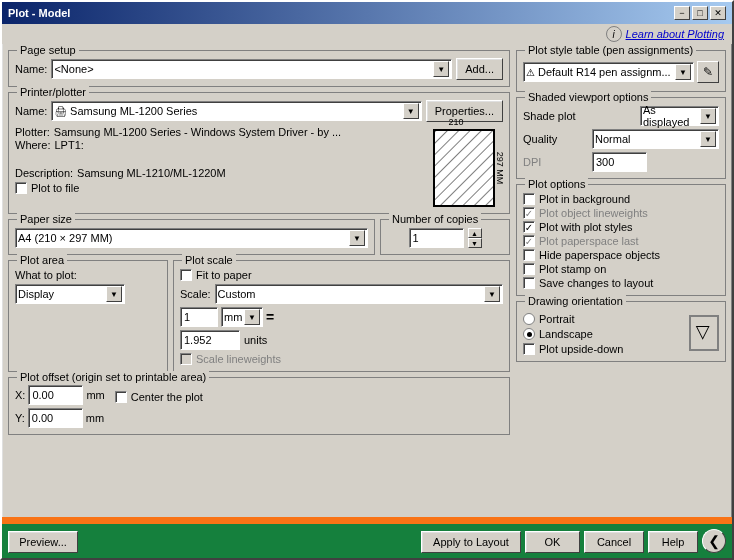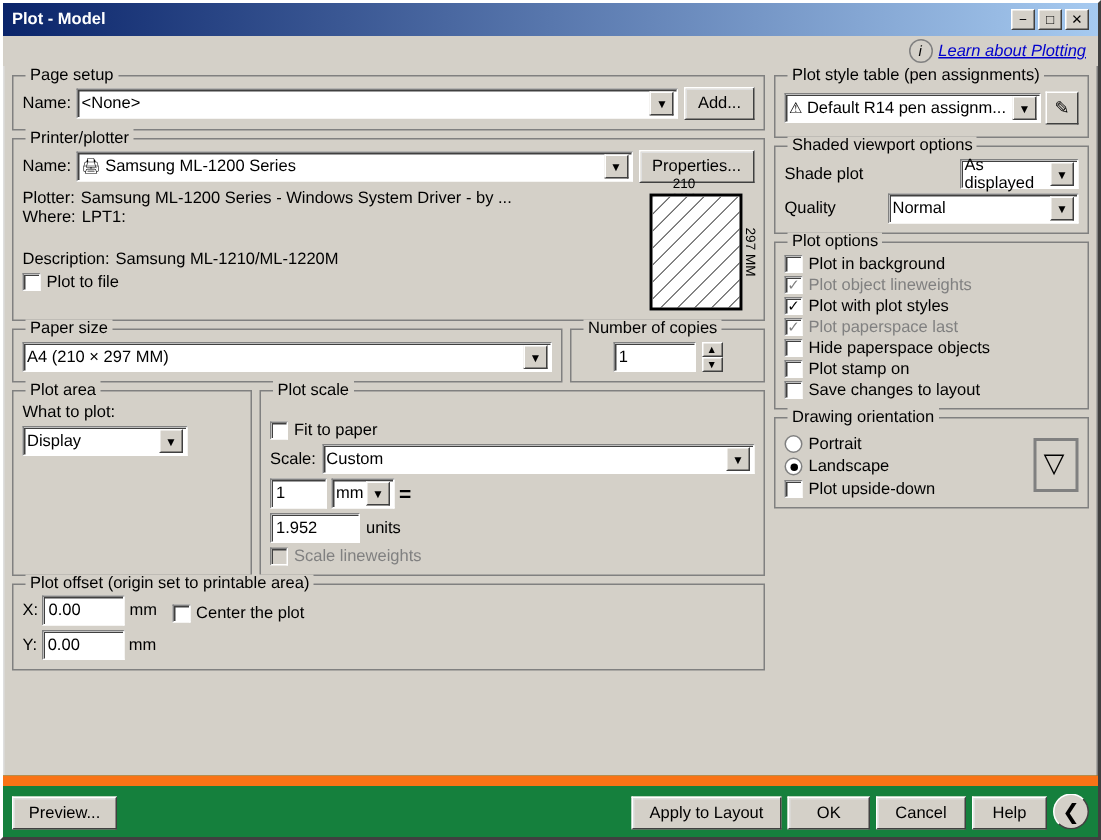--- a/index.html
+++ b/index.html
@@ -407,21 +407,21 @@
           <div class="row">
             <div class="dropdown" style="width:110px;">
               <span>Display</span>
               <div class="dropdown-arrow">▼</div>
             </div>
           </div>
         </div>
 
         <div class="group-box" style="flex:1;">
           <span class="group-box-title">Plot scale</span>
-          <div class="checkbox-row" style="margin-top:16px;">
+          <div class="checkbox-row" style="margin-top:4px;">
             <div class="checkbox"></div>
             <span class="label">Fit to paper</span>
           </div>
           <div class="row" style="margin-top:3px;">
             <span class="label">Scale:</span>
             <div class="dropdown" style="flex:1;">
               <span>Custom</span>
               <div class="dropdown-arrow">▼</div>
             </div>
           </div>
@@ -490,20 +490,24 @@
             <span>As displayed</span>
             <div class="dropdown-arrow">▼</div>
           </div>
         </div>
         <div class="row" style="margin-top:3px;">
           <span class="label" style="width:65px;">Quality</span>
           <div class="dropdown" style="flex:1;">
             <span>Normal</span>
             <div class="dropdown-arrow">▼</div>
           </div>
+        </div>
+        <div class="row" style="margin-top:3px;">
+          <span class="label disabled" style="width:65px;">DPI</span>
+          <input class="input-field" style="width: 55px;" value="300">
         </div>
       </div>
 
       <div class="group-box">
         <span class="group-box-title">Plot options</span>
         <div class="checkbox-row" style="margin-top:4px;">
           <div class="checkbox"></div>
           <span class="label">Plot in background</span>
         </div>
         <div class="checkbox-row" style="margin-top:2px;">

